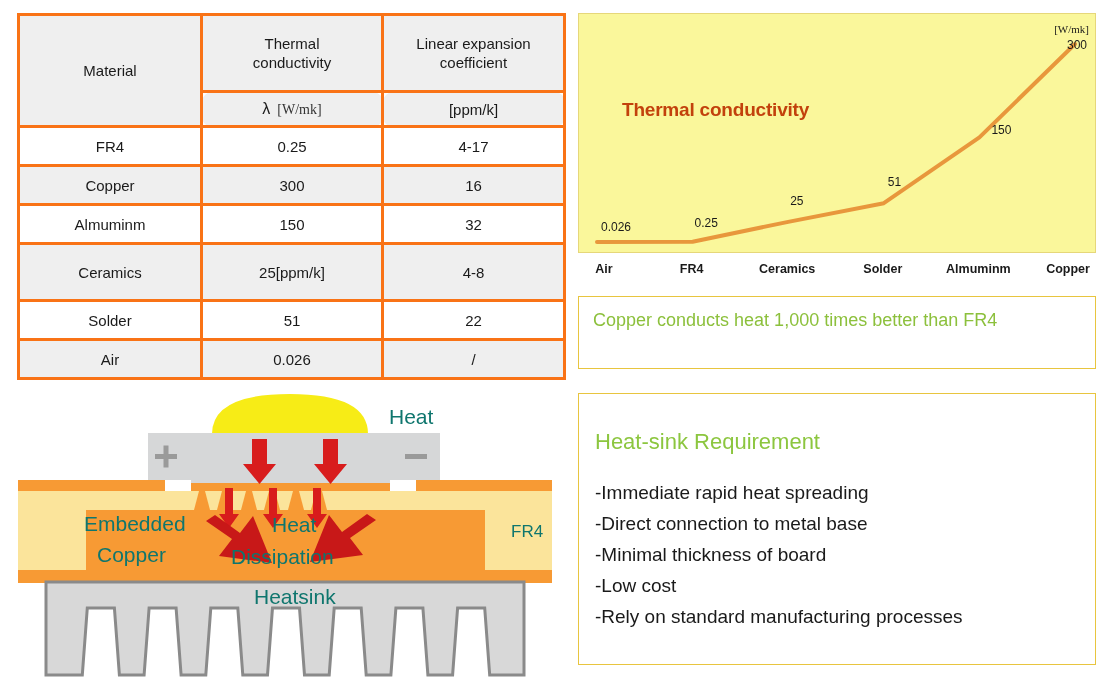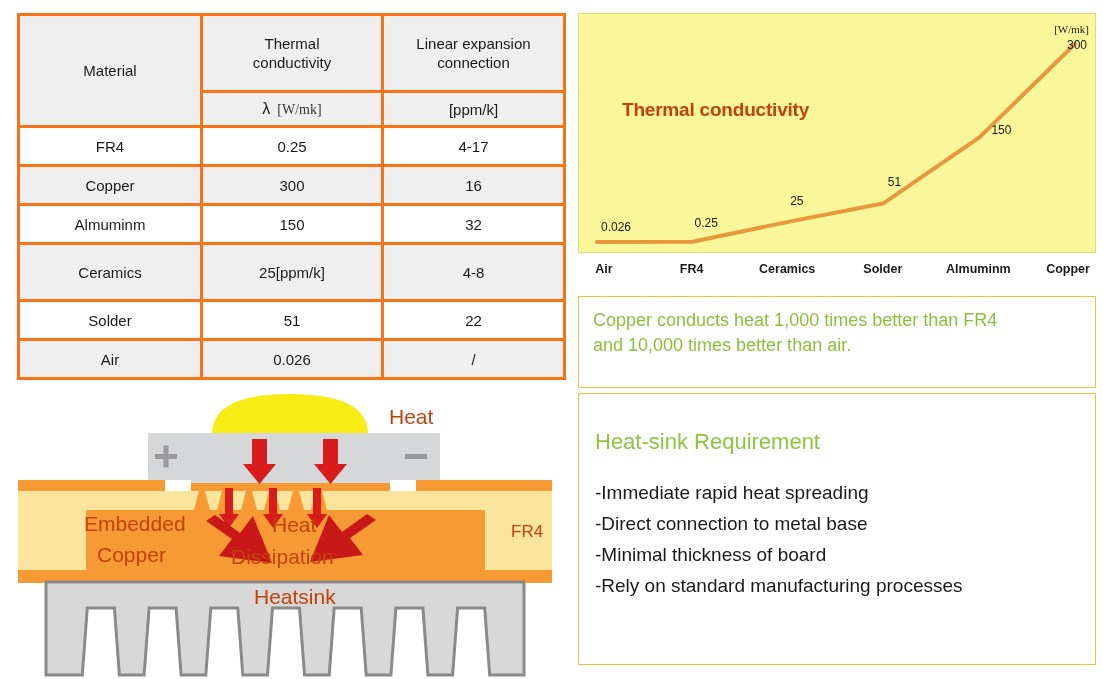--- a/index.html
+++ b/index.html
@@ -122,21 +122,21 @@
   .callout {
     position: absolute;
     background: #ffffff;
     border: 1px solid #e8c53f;
     box-sizing: border-box;
   }
   #copper-note {
     left: 578px;
     top: 296px;
     width: 518px;
-    height: 92px;
+    height: 73px;
     padding: 11px 14px 0 14px;
   }
   #copper-note .note-text {
     font-size: 18px;
     line-height: 25px;
     color: #8cc03c;
   }
   #req-box {
     left: 578px;
     top: 393px;
@@ -160,39 +160,39 @@
   #diagram {
     position: absolute;
     left: 0px;
     top: 382px;
     width: 570px;
     height: 297px;
   }
   .dlabel {
     position: absolute;
     font-size: 21px;
-    color: #c2410c;
+    color: #0f766e;
     white-space: nowrap;
   }
   .dlabel.small { font-size: 17px; }
 </style>
 </head>
 <body>
 
 <table id="material-table">
   <thead>
     <tr>
       <th class="hdr hdr-main col-mat" rowspan="2">Material</th>
       <th class="hdr hdr-main col-tc">
         <div>Thermal</div>
         <div>conductivity</div>
       </th>
       <th class="hdr hdr-main col-le">
         <div>Linear expansion</div>
-        <div>connection</div>
+        <div>coefficient</div>
       </th>
     </tr>
     <tr>
       <th class="hdr hdr-unit">
         <span class="lambda">λ</span><span class="unit-serif">&nbsp;&nbsp;</span><span class="unit-serif">[W/mk]</span>
       </th>
       <th class="hdr hdr-unit">[ppm/k]</th>
     </tr>
   </thead>
   <tbody id="table-body">
@@ -250,29 +250,29 @@
     <span style="left: 26px; top: 0px;">Air</span>
     <span style="left: 113.6px; top: 0px;">FR4</span>
     <span style="left: 209.2px; top: 0px;">Ceramics</span>
     <span style="left: 304.8px; top: 0px;">Solder</span>
     <span style="left: 400.4px; top: 0px;">Almuminm</span>
     <span style="left: 490px; top: 0px;">Copper</span>
   </div>
 
 <div class="callout" id="copper-note">
   <div class="note-text">Copper conducts heat 1,000 times better than FR4</div>
-  <div class="note-text">and 10,000 times better than air.</div>
 </div>
 
 <div class="callout" id="req-box">
   <div id="req-title">Heat-sink Requirement</div>
   <div id="req-list">
       <div class="req-item">-Immediate rapid heat spreading</div>
       <div class="req-item">-Direct connection to metal base</div>
       <div class="req-item">-Minimal thickness of board</div>
+      <div class="req-item">-Low cost</div>
       <div class="req-item">-Rely on standard manufacturing processes</div>
     </div>
 </div>
 
 <div id="diagram">
   <svg width="570" height="297" viewBox="0 0 570 297">
     <defs>
       <marker id="none"></marker>
     </defs>
 

